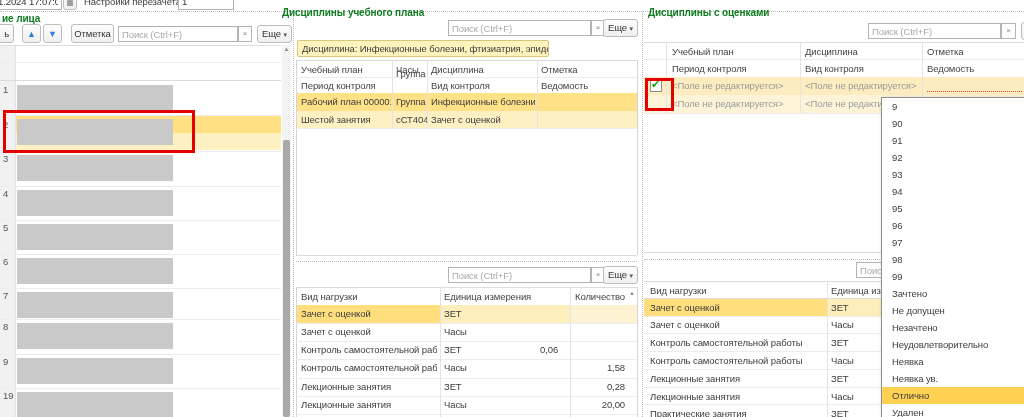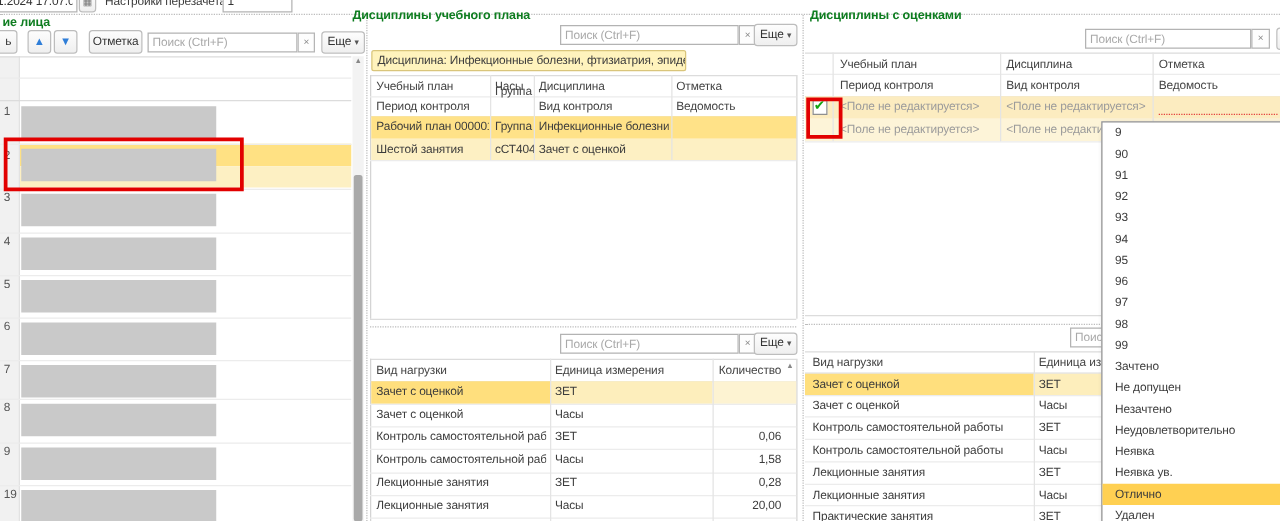--- a/index.html
+++ b/index.html
@@ -187,21 +187,21 @@
   <div class="rowbg" style="left:570px;top:305px;width:67px;height:18px;background:#fdf3d2;"></div>
 
   <div class="c" style="left:301px;top:305px;width:136px;height:18px;line-height:18px;">Зачет с оценкой</div>
   <div class="c" style="left:444px;top:305px;width:100px;height:18px;line-height:18px;">ЗЕТ</div>
   <div class="hline2" style="left:296px;top:323px;width:341px;"></div>
   <div class="c" style="left:301px;top:323px;width:136px;height:18px;line-height:18px;">Зачет с оценкой</div>
   <div class="c" style="left:444px;top:323px;width:100px;height:18px;line-height:18px;">Часы</div>
   <div class="hline2" style="left:296px;top:341px;width:341px;"></div>
   <div class="c" style="left:301px;top:341px;width:136px;height:18px;line-height:18px;">Контроль самостоятельной работы</div>
   <div class="c" style="left:444px;top:341px;width:100px;height:18px;line-height:18px;">ЗЕТ</div>
-  <div class="c" style="left:540px;top:341px;width:85px;height:18px;line-height:18px;text-align:right;">0,06</div>
+  <div class="c" style="left:540px;top:341px;width:85px;height:18px;line-height:18px;">0,06</div>
   <div class="hline2" style="left:296px;top:359px;width:341px;"></div>
   <div class="c" style="left:301px;top:359px;width:136px;height:18px;line-height:18px;">Контроль самостоятельной работы</div>
   <div class="c" style="left:444px;top:359px;width:100px;height:18px;line-height:18px;">Часы</div>
   <div class="c" style="left:540px;top:359px;width:85px;height:18px;line-height:18px;text-align:right;">1,58</div>
   <div class="hline2" style="left:296px;top:378px;width:341px;"></div>
   <div class="c" style="left:301px;top:378px;width:136px;height:18px;line-height:18px;">Лекционные занятия</div>
   <div class="c" style="left:444px;top:378px;width:100px;height:18px;line-height:18px;">ЗЕТ</div>
   <div class="c" style="left:540px;top:378px;width:85px;height:18px;line-height:18px;text-align:right;">0,28</div>
   <div class="hline2" style="left:296px;top:396px;width:341px;"></div>
   <div class="c" style="left:301px;top:396px;width:136px;height:18px;line-height:18px;">Лекционные занятия</div>

